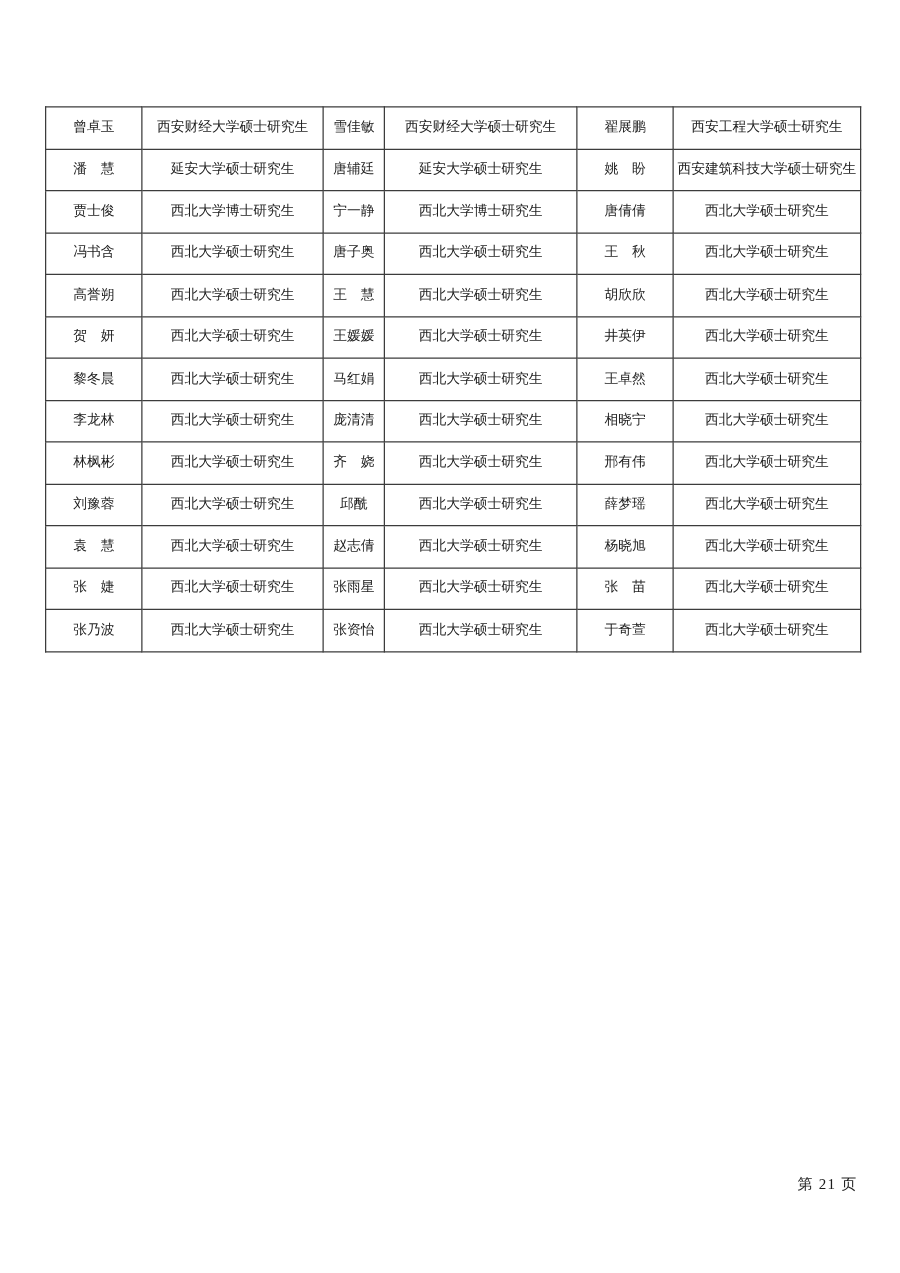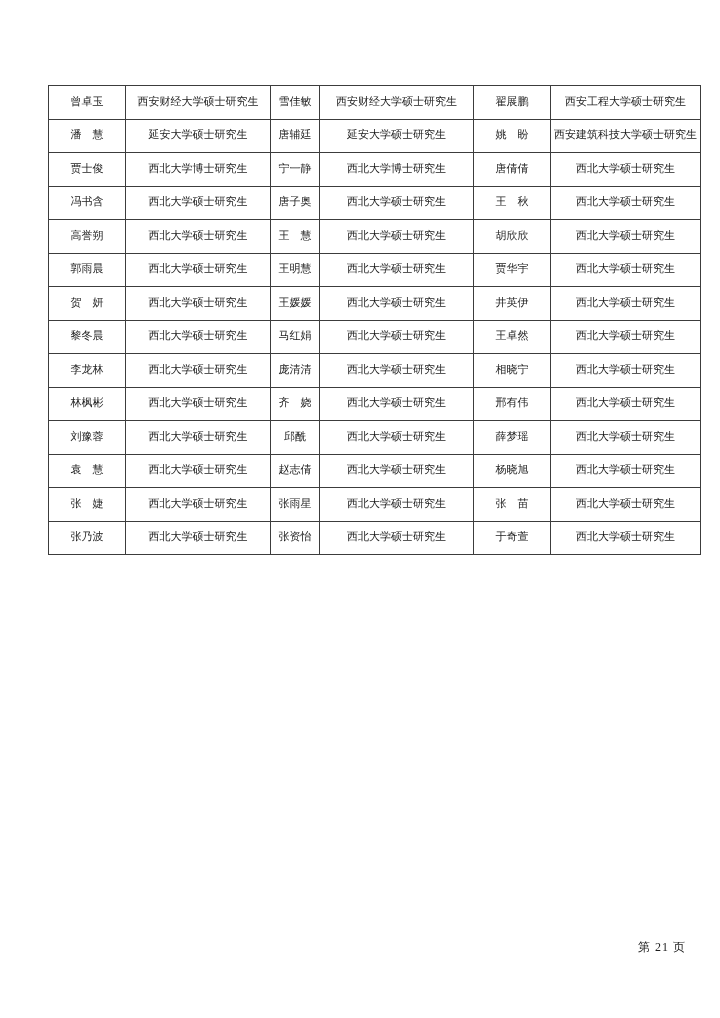--- a/index.html
+++ b/index.html
@@ -11,26 +11,25 @@
     position: relative;
     width: 720px;
     height: 1018px;
     background: #ffffff;
     font-family: "Liberation Serif", "DejaVu Serif", serif;
     color: #1c1c1c;
     overflow: hidden;
   }
   table.roster {
     position: absolute;
-    left: 48px;
+    left: 36px;
     top: 85px;
     width: 652px;
     border-collapse: collapse;
     table-layout: fixed;
-    font-family: Liberation Mono, monospace;
   }
   table.roster td {
     border: 1px solid #3c3c3c;
     height: 33.5px;
     box-sizing: border-box;
     padding: 0 1px;
     text-align: center;
     vertical-align: middle;
     font-size: 11px;
     line-height: 1;
@@ -97,28 +96,20 @@
         </tr>
         <tr>
           <td>高誉朔</td>
           <td>西北大学硕士研究生</td>
           <td>王　慧</td>
           <td>西北大学硕士研究生</td>
           <td>胡欣欣</td>
           <td>西北大学硕士研究生</td>
         </tr>
         <tr>
-          <td>郭雨晨</td>
-          <td>西北大学硕士研究生</td>
-          <td>王明慧</td>
-          <td>西北大学硕士研究生</td>
-          <td>贾华宇</td>
-          <td>西北大学硕士研究生</td>
-        </tr>
-        <tr>
           <td>贺　妍</td>
           <td>西北大学硕士研究生</td>
           <td>王媛媛</td>
           <td>西北大学硕士研究生</td>
           <td>井英伊</td>
           <td>西北大学硕士研究生</td>
         </tr>
         <tr>
           <td>黎冬晨</td>
           <td>西北大学硕士研究生</td>

